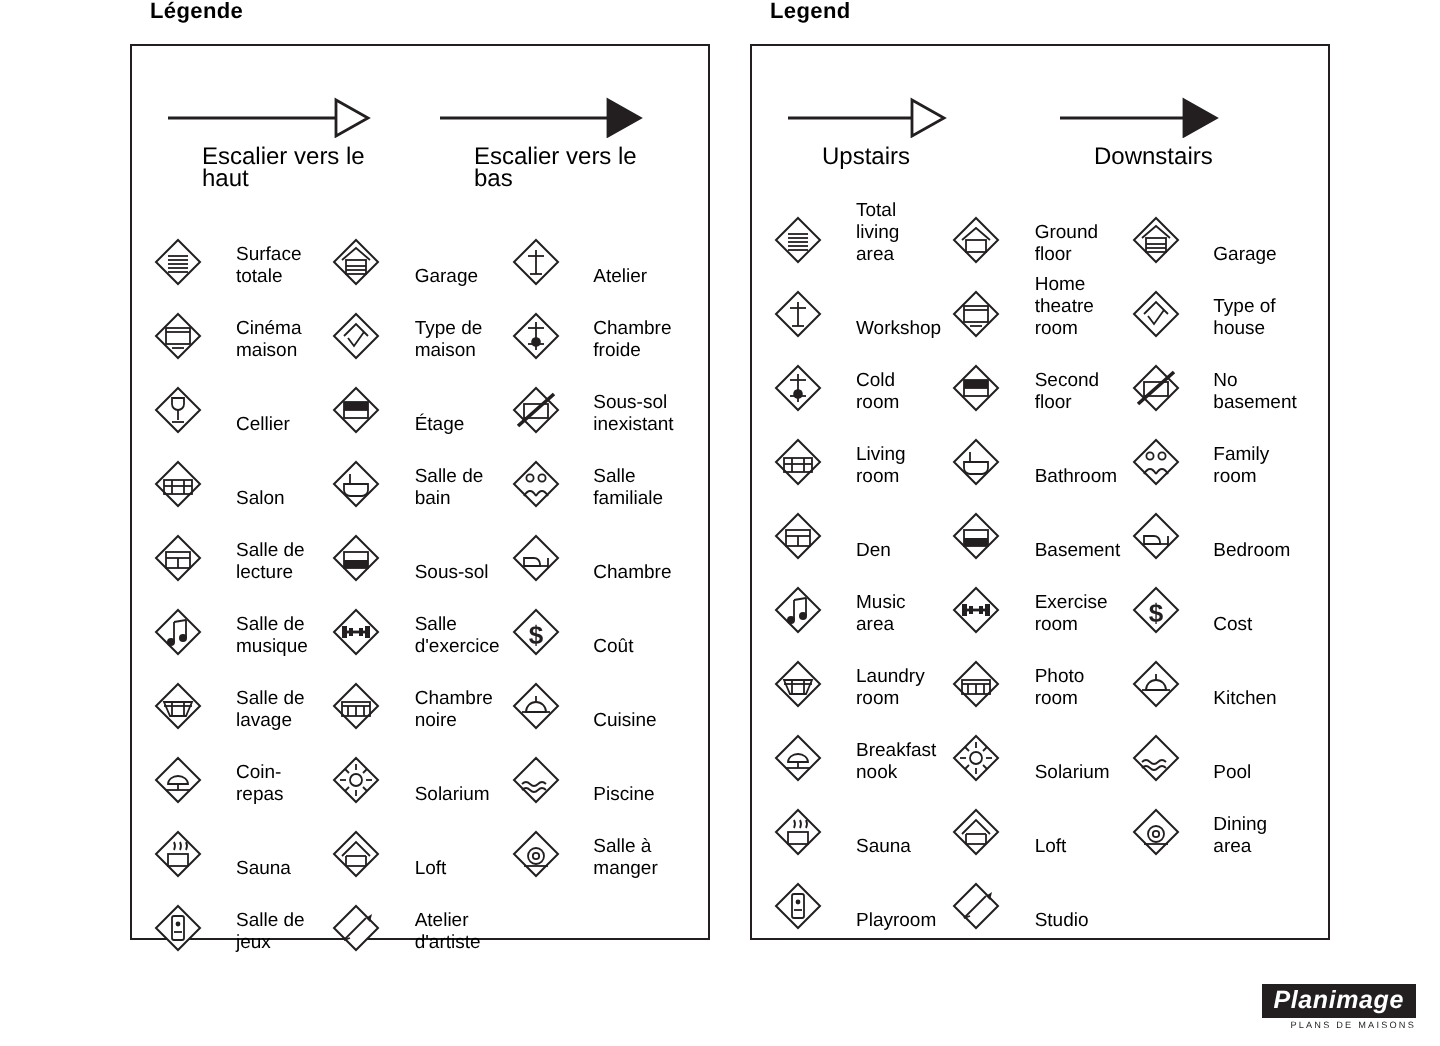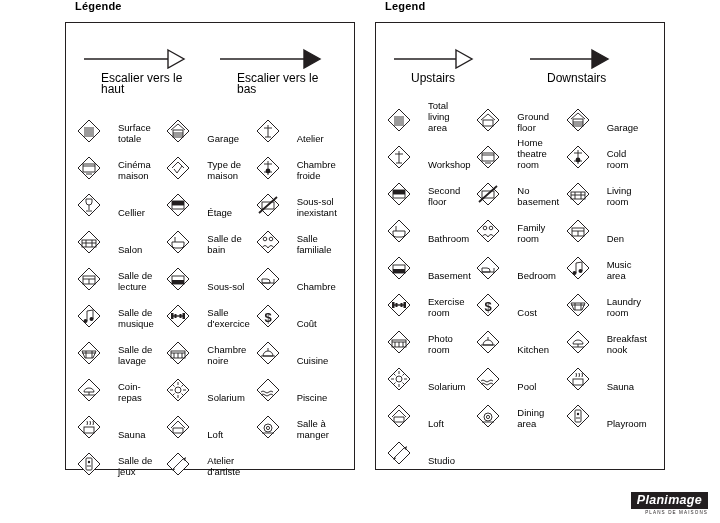--- a/index.html
+++ b/index.html
@@ -675,20 +675,33 @@
             </span>
             <span class="lbl">Home
 theatre
 room</span>
           </div>
           <div class="cell">
             <span class="sym">
               <svg class="icon" viewBox="0 0 26 26">
                 <polygon class="dia" points="13,2 24,13 13,24 2,13"></polygon>
                 <g class="ln">
+                  <polyline points="7,13 13,7 19,13"></polyline>
+                  <path d="M9 14 l3 4 l5 -7"></path>
+                </g>
+              </svg>
+            </span>
+            <span class="lbl">Type of
+house</span>
+          </div>
+          <div class="cell">
+            <span class="sym">
+              <svg class="icon" viewBox="0 0 26 26">
+                <polygon class="dia" points="13,2 24,13 13,24 2,13"></polygon>
+                <g class="ln">
                   <line x1="13" y1="6" x2="13" y2="20"></line>
                   <line x1="9" y1="9" x2="17" y2="9"></line>
                   <line x1="9" y1="17" x2="17" y2="17"></line>
                   <circle class="fl" cx="13" cy="16" r="2.4"></circle>
                 </g>
               </svg>
             </span>
             <span class="lbl">Cold
 room</span>
           </div>

